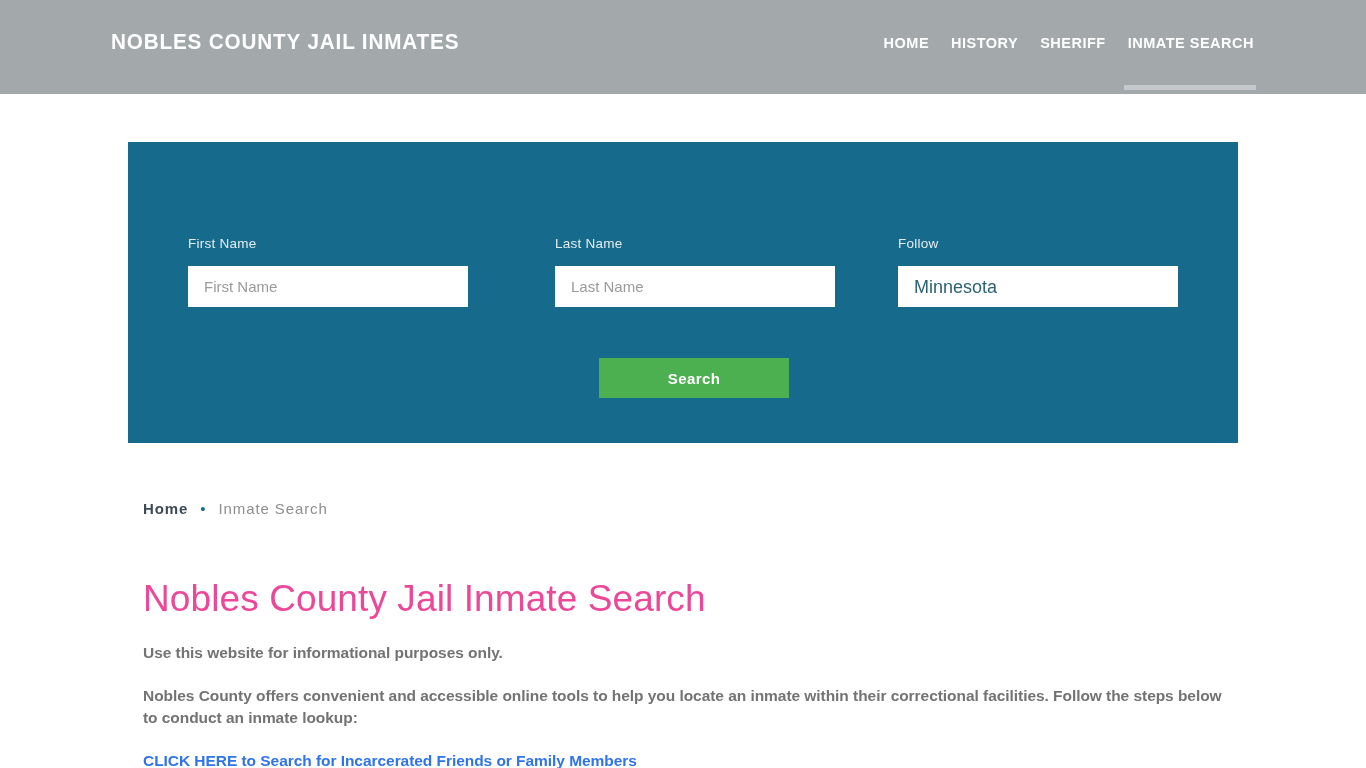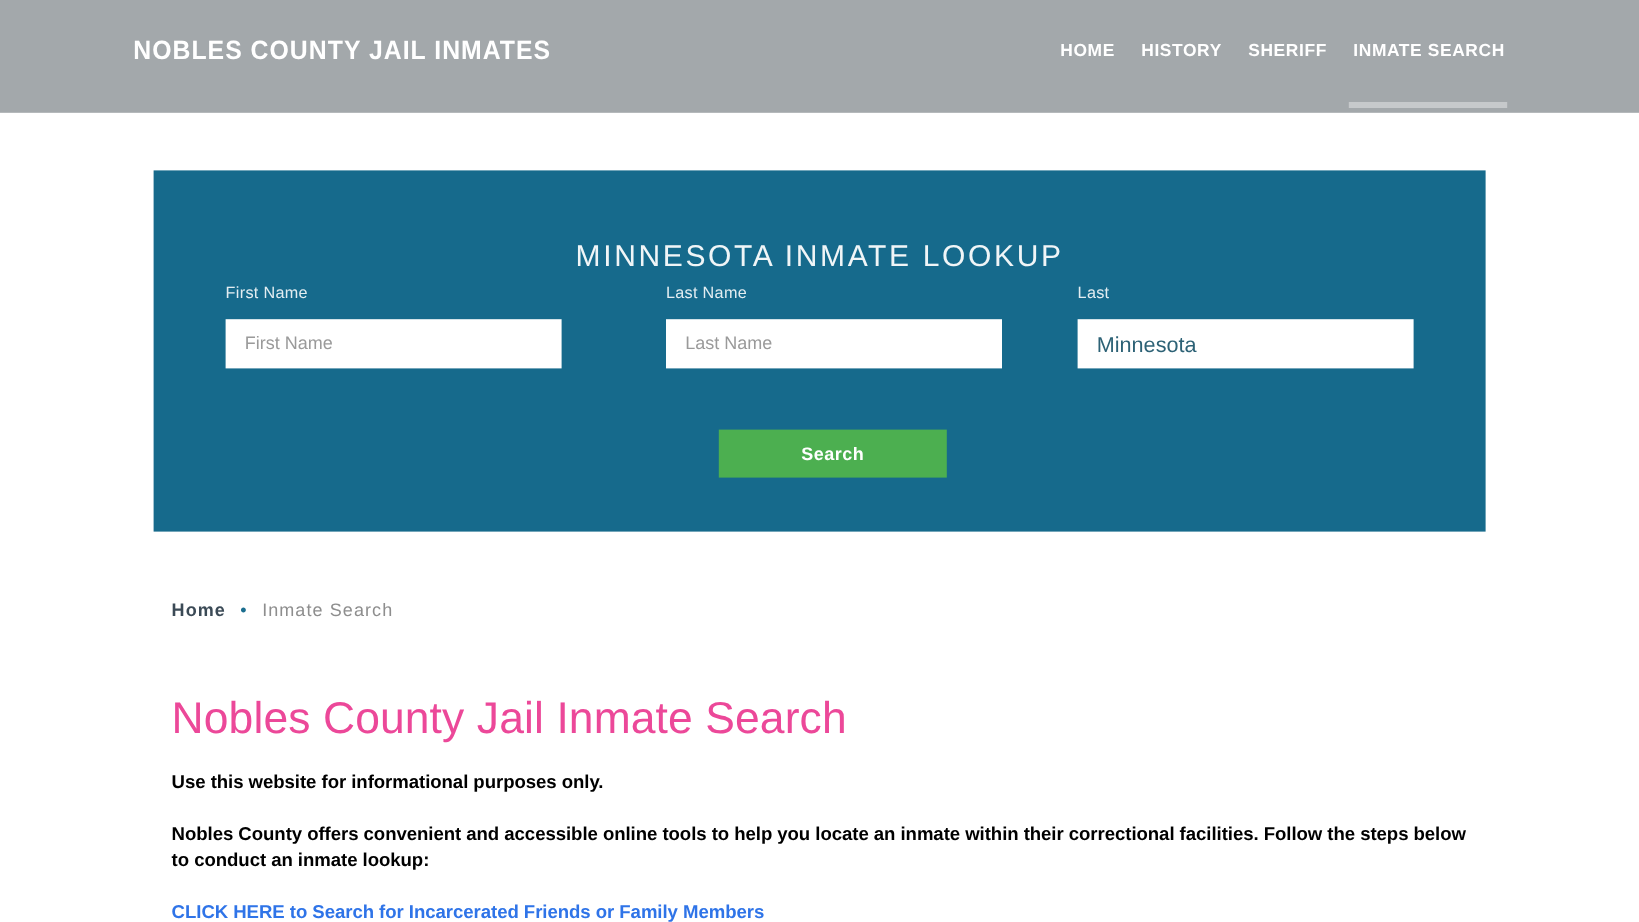--- a/index.html
+++ b/index.html
@@ -195,21 +195,21 @@
     margin: 61px 0 16px 0;
     color: #ec4899;
     font-size: 37px;
     font-weight: 400;
     letter-spacing: 0.1px;
     line-height: 1.15;
     font-family: "Liberation Sans Narrow", "Liberation Sans", sans-serif;
   }
   .body-text {
     margin: 21px 0 0 0;
-    color: #000000;
+    color: #737373;
     font-size: 15.5px;
     font-weight: bold;
     line-height: 1.45;
     letter-spacing: -0.05px;
     font-family: "Liberation Sans Narrow", "Liberation Sans", sans-serif;
   }
   .cta-link {
     display: inline-block;
     margin-top: 22px;
     color: #2f74e8;
@@ -230,34 +230,33 @@
   <nav class="main-nav">
     <a class="nav-item">Home</a>
     <a class="nav-item">History</a>
     <a class="nav-item">Sheriff</a>
     <a class="nav-item is-active">Inmate Search</a>
   </nav>
 </header>
 
 <section class="lookup-panel">
 
-  <h2 class="lookup-title">Minnesota Inmate Lookup</h2>
 
   <div class="field field-first">
     <label class="field-label">First Name</label>
     <input class="field-input" type="text" placeholder="First Name" style="">
   </div>
 
   <div class="field field-last">
     <label class="field-label">Last Name</label>
     <input class="field-input" type="text" placeholder="Last Name" style="">
   </div>
 
   <div class="field field-state">
-    <label class="field-label">Last</label>
+    <label class="field-label">Follow</label>
     <select class="field-select">
       <option>Minnesota</option>
     </select>
   </div>
 
   <button class="search-btn">Search</button>
 </section>
 
 <main class="content">
 

